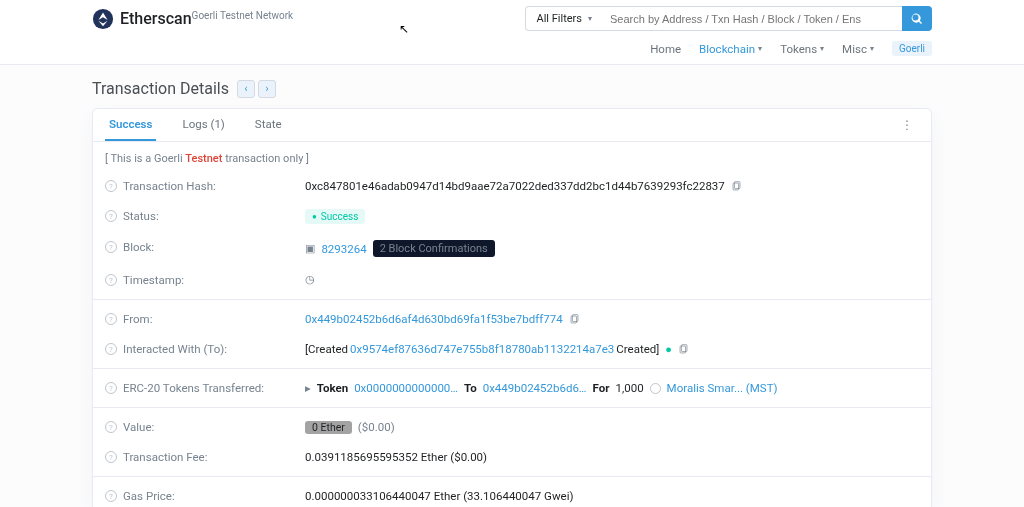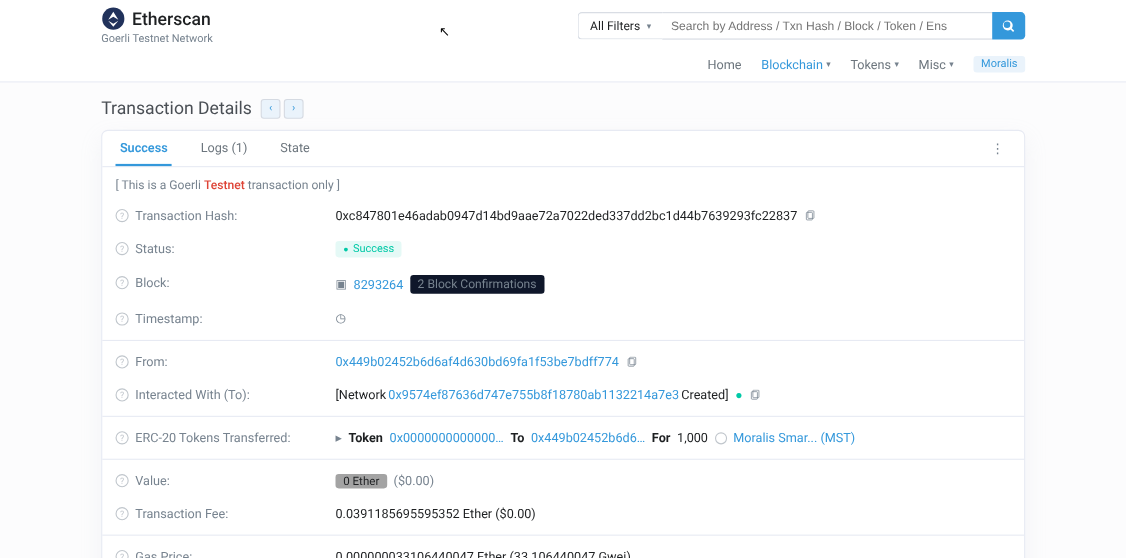--- a/index.html
+++ b/index.html
@@ -1,19 +1,19 @@
 <!DOCTYPE html>
 <html><head>
 <meta charset="utf-8">
 <style>
   * { margin:0; padding:0; box-sizing:border-box; }
   body { font-family: -apple-system, BlinkMacSystemFont, "Segoe UI", Roboto, Arial, sans-serif; font-size:12px; color:#212529; background:#fcfcfd; width:1024px; }
   .topbar { background:#fff; border-bottom:1px solid #e7eaf3; }
   .topbar-inner { width:840px; margin:0 auto; display:flex; align-items:center; padding:6px 0; gap:20px; }
-  .logo-block { display:flex; flex-direction:column; }
+  .logo-block { display:flex; }
   .logo-row { display:flex; align-items:center; gap:6px; font-size:16px; font-weight:500; color:#1e2022; }
   .logo-svg { width:22px; height:22px; }
   .subnet { font-size:10px; color:#77838f; margin-top:2px; }
   .flex-spacer { flex:1; }
   .search-group { display:flex; align-items:stretch; }
   .filter-dd { display:flex; align-items:center; gap:6px; border:1px solid #d5dae2; border-right:none; border-radius:4px 0 0 4px; padding:5px 10px; font-size:11px; color:#1e2022; background:#fff; }
   .chev { font-size:8px; color:#77838f; }
   .search-input { width:300px; border:1px solid #d5dae2; border-left:none; border-right:none; padding:5px 8px; font-size:11px; outline:none; }
   .search-btn { background:#3498db; border:none; border-radius:0 4px 4px 0; width:30px; display:flex; align-items:center; justify-content:center; cursor:pointer; }
   .search-btn svg { width:12px; height:12px; fill:#fff; }
@@ -91,21 +91,21 @@
         <span class="chev">▾</span>
       </a>
     <a>
         <span>Tokens</span>
         <span class="chev">▾</span>
       </a>
     <a>
         <span>Misc</span>
         <span class="chev">▾</span>
       </a>
-    <span class="pill">Moralis</span>
+    <span class="pill">Goerli</span>
   </div>
 </div>
 
 <div class="container">
   <div class="page-title-row">
     <span class="page-title">Transaction Details</span>
     <div class="nav-arrows">
       <span class="nav-arrow">‹</span>
       <span class="nav-arrow">›</span>
     </div>
@@ -185,21 +185,21 @@
           </svg>
       </div>
     </div>
 
     <div class="row">
       <div class="label">
           <span class="qicon">?</span>
           <span>Interacted With (To):</span>
         </div>
       <div class="value">
-        <span>[Network </span>
+        <span>[Created </span>
         <span class="link mono" style="margin-left:-4px">0x9574ef87636d747e755b8f18780ab1132214a7e3</span>
         <span style="margin-left:-4px"> Created]</span>
         <span class="check-circle">●</span>
         <svg class="copy-icon" viewBox="0 0 16 16">
             <rect x="3" y="3" width="8" height="10" rx="1" fill="none" stroke="currentColor"></rect>
             <rect x="5" y="1" width="8" height="10" rx="1" fill="none" stroke="currentColor"></rect>
           </svg>
       </div>
     </div>
 

